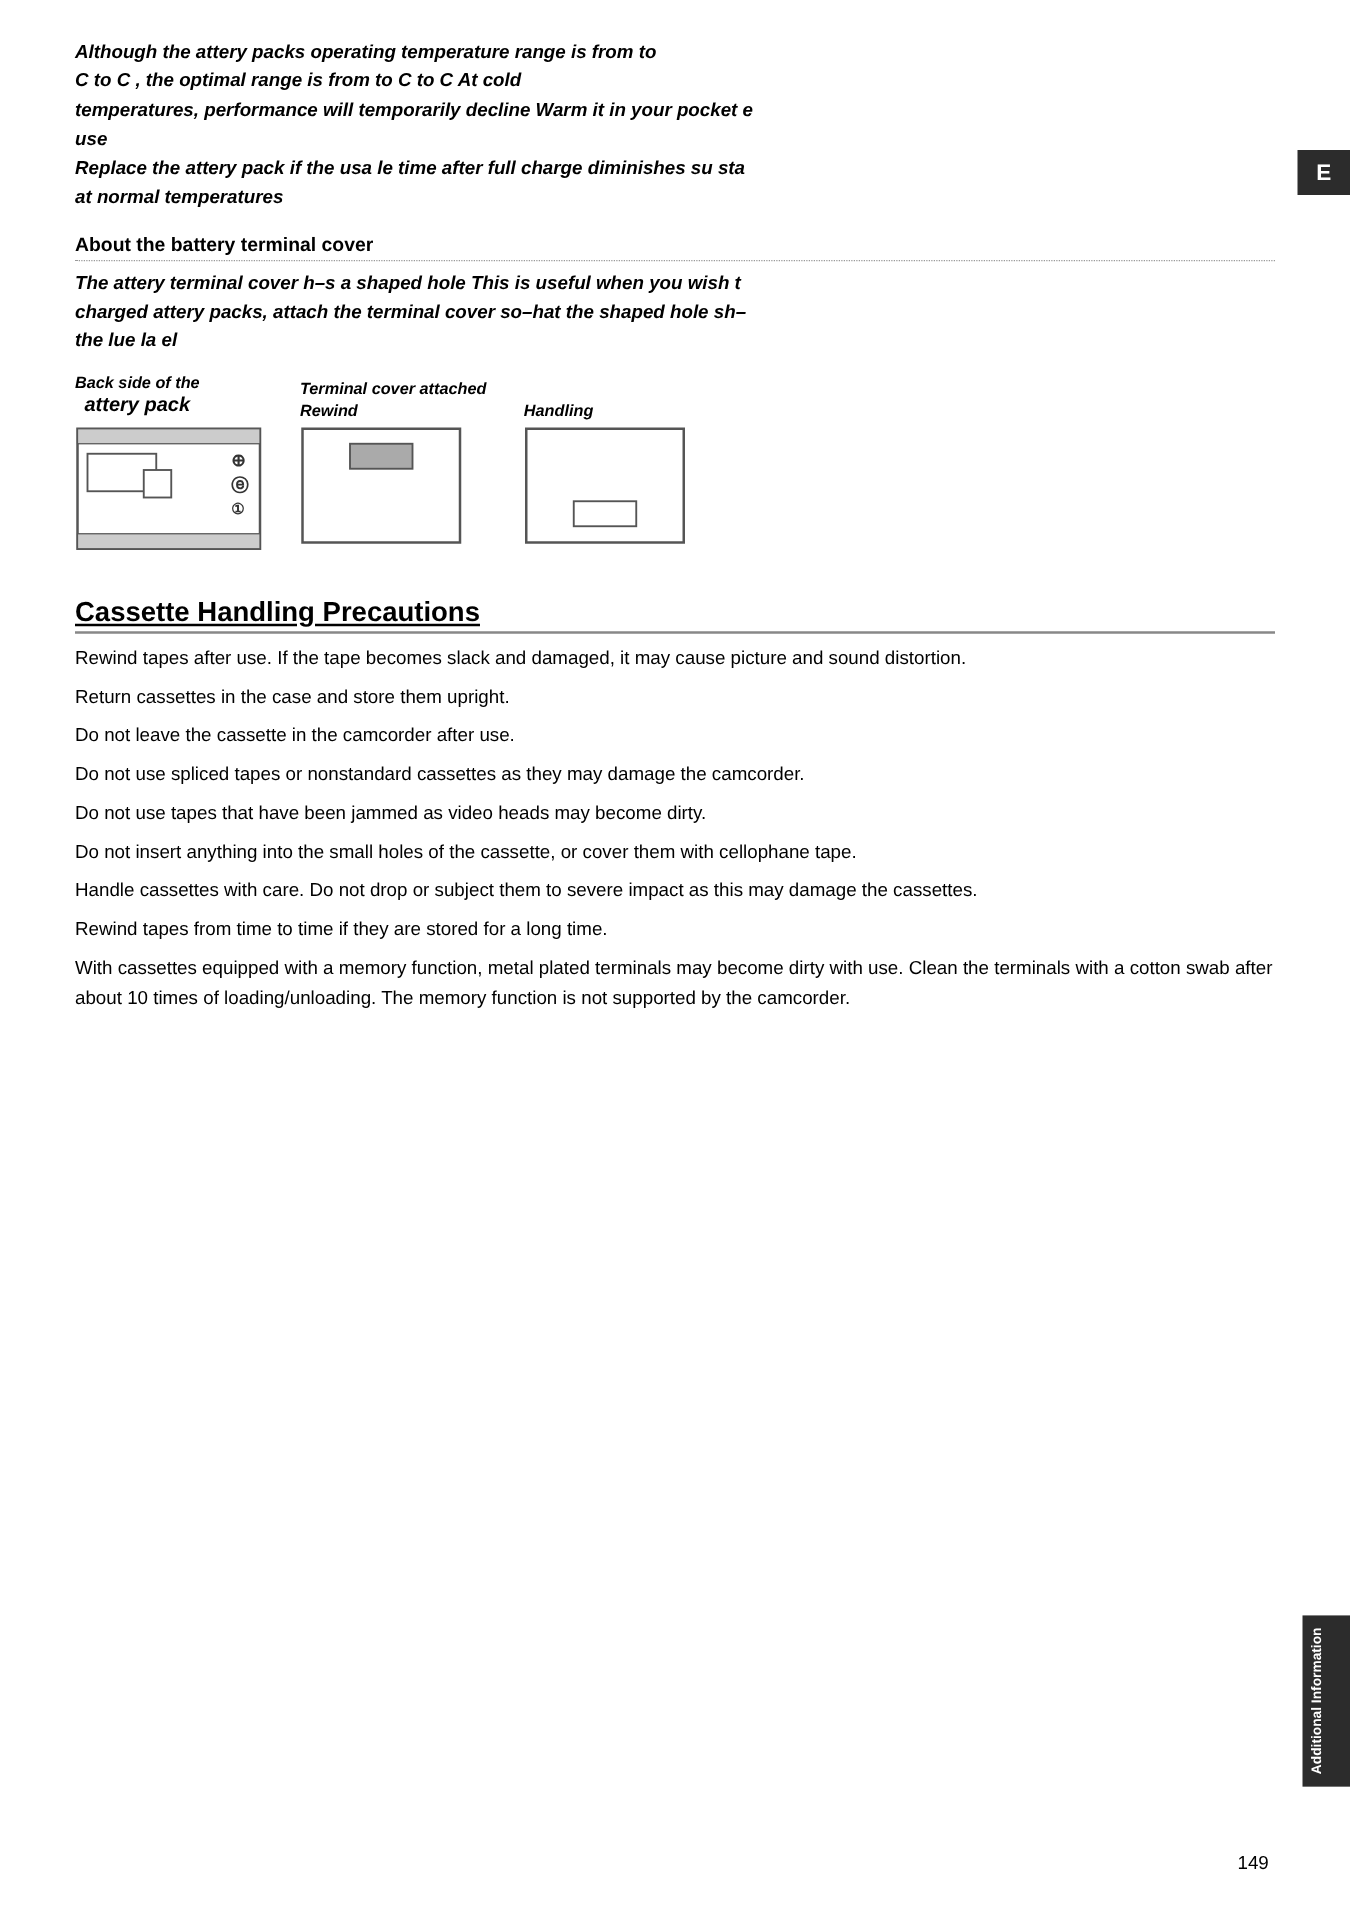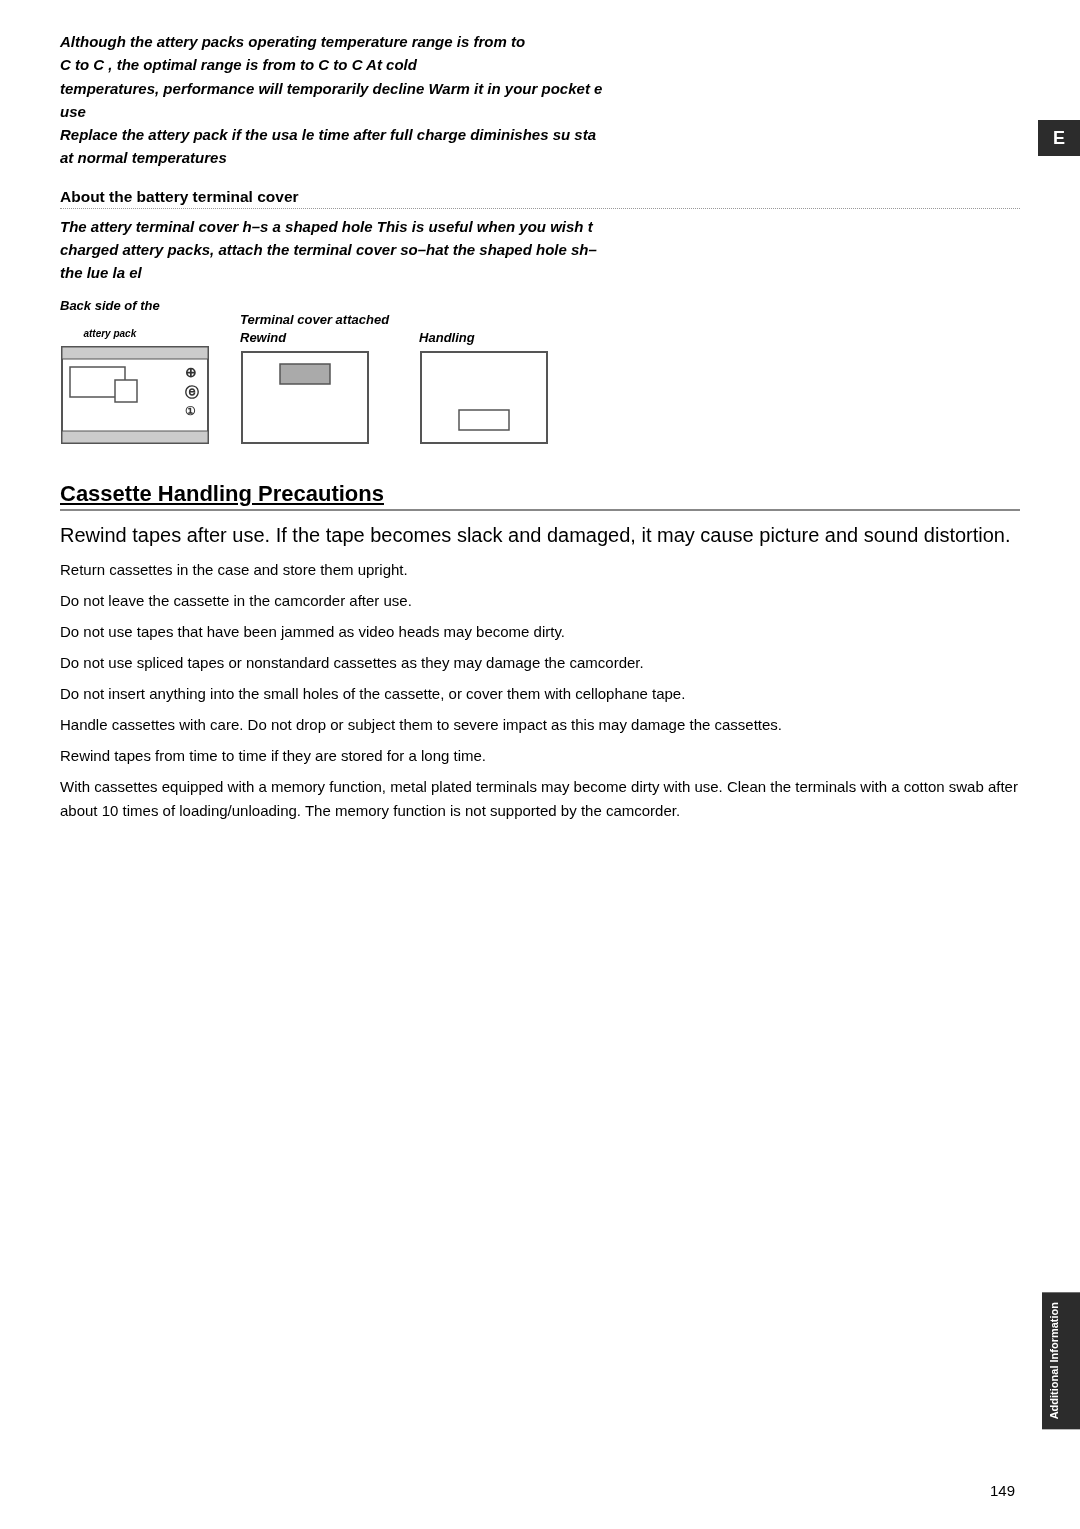--- a/index.html
+++ b/index.html
@@ -50,21 +50,21 @@
       font-size: 15px;
       line-height: 1.55;
       margin-top: 6px;
       padding-right: 40px;
     }
 
     
     .diagrams-row {
       display: flex;
       flex-direction: row;
-      align-items: flex-end;
+      align-items: center;
       margin-top: 14px;
       gap: 30px;
     }
 
     .diagram-block {
       display: flex;
       flex-direction: column;
       align-items: flex-start;
     }
 
@@ -82,21 +82,21 @@
       font-size: 22px;
       font-weight: bold;
       text-decoration: underline;
       margin-top: 36px;
       margin-bottom: 4px;
       border-bottom: 2px solid #888;
       padding-bottom: 2px;
     }
 
     .body-text {
-      font-size: 20px;
+      font-size: 15px;
       line-height: 1.6;
       margin-top: 8px;
     }
 
     .body-paragraph {
       margin-top: 7px;
       font-size: 15px;
       line-height: 1.6;
     }
 
@@ -168,21 +168,21 @@
     <div>The  attery terminal cover h–s a       shaped hole  This is useful when you wish t</div>
     <div>charged  attery packs, attach the terminal cover so–hat the      shaped hole sh–</div>
     <div>the  lue la  el</div>
   </div>
 
   <div class="diagrams-row">
 
     <div class="diagram-block">
       <div class="diagram-label">
         <div style="font-style:italic; font-weight:bold; font-size:13px;">Back side of the</div>
-        <div style="font-style:italic; font-weight:bold; font-size:10px;margin-top:12px;">attery pack</div>
+        <div style="font-style:italic; font-weight:bold; font-size:16px;">attery pack</div>
       </div>
 
       <svg width="150" height="100" viewBox="0 0 150 100">
 
         <rect x="2" y="2" width="146" height="96" fill="white" stroke="#555" stroke-width="2"></rect>
 
         <rect x="2" y="2" width="146" height="12" fill="#ccc" stroke="#555" stroke-width="1"></rect>
 
         <rect x="2" y="86" width="146" height="12" fill="#ccc" stroke="#555" stroke-width="1"></rect>
 
@@ -219,22 +219,22 @@
     </div>
 
   </div>
 
   <div class="main-heading">Cassette Handling Precautions</div>
 
   <div>
     <div class="body-text">Rewind tapes after use. If the tape becomes slack and damaged, it may cause picture and sound distortion.</div>
     <div class="body-paragraph">Return cassettes in the case and store them upright.</div>
     <div class="body-paragraph">Do not leave the cassette in the camcorder after use.</div>
+    <div class="body-paragraph">Do not use spliced tapes or nonstandard cassettes as they may damage the camcorder.</div>
     <div class="body-paragraph">Do not use tapes that have been jammed as video heads may become dirty.</div>
-    <div class="body-paragraph">Do not use spliced tapes or nonstandard cassettes as they may damage the camcorder.</div>
     <div class="body-paragraph">Do not insert anything into the small holes of the cassette, or cover them with cellophane tape.</div>
     <div class="body-paragraph">Handle cassettes with care. Do not drop or subject them to severe impact as this may damage the cassettes.</div>
     <div class="body-paragraph">Rewind tapes from time to time if they are stored for a long time.</div>
     <div class="body-paragraph">With cassettes equipped with a memory function, metal plated terminals may become dirty with use. Clean the terminals with a cotton swab after about 10 times of loading/unloading. The memory function is not supported by the camcorder.</div>
   </div>
 
   <div class="additional-info-tab">
     <span>Additional Information</span>
   </div>
 

